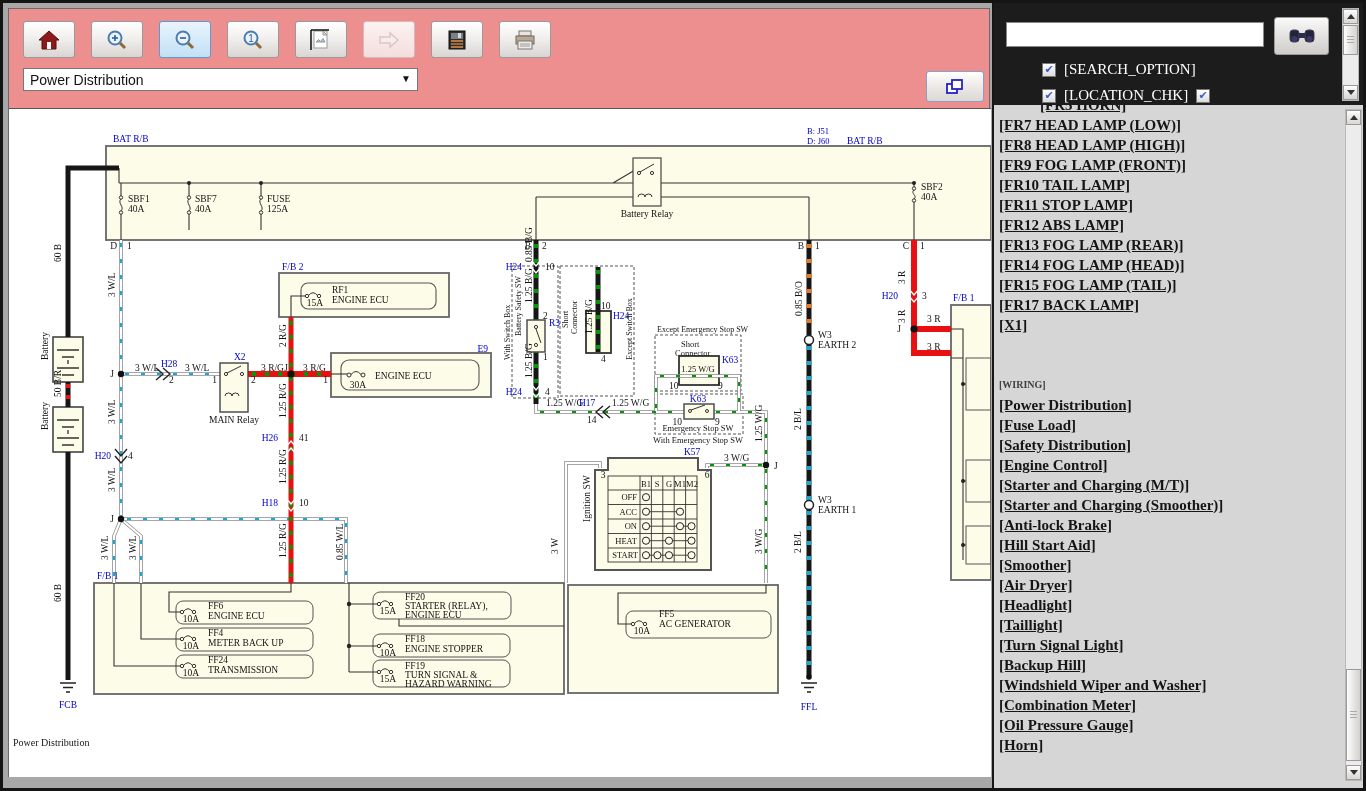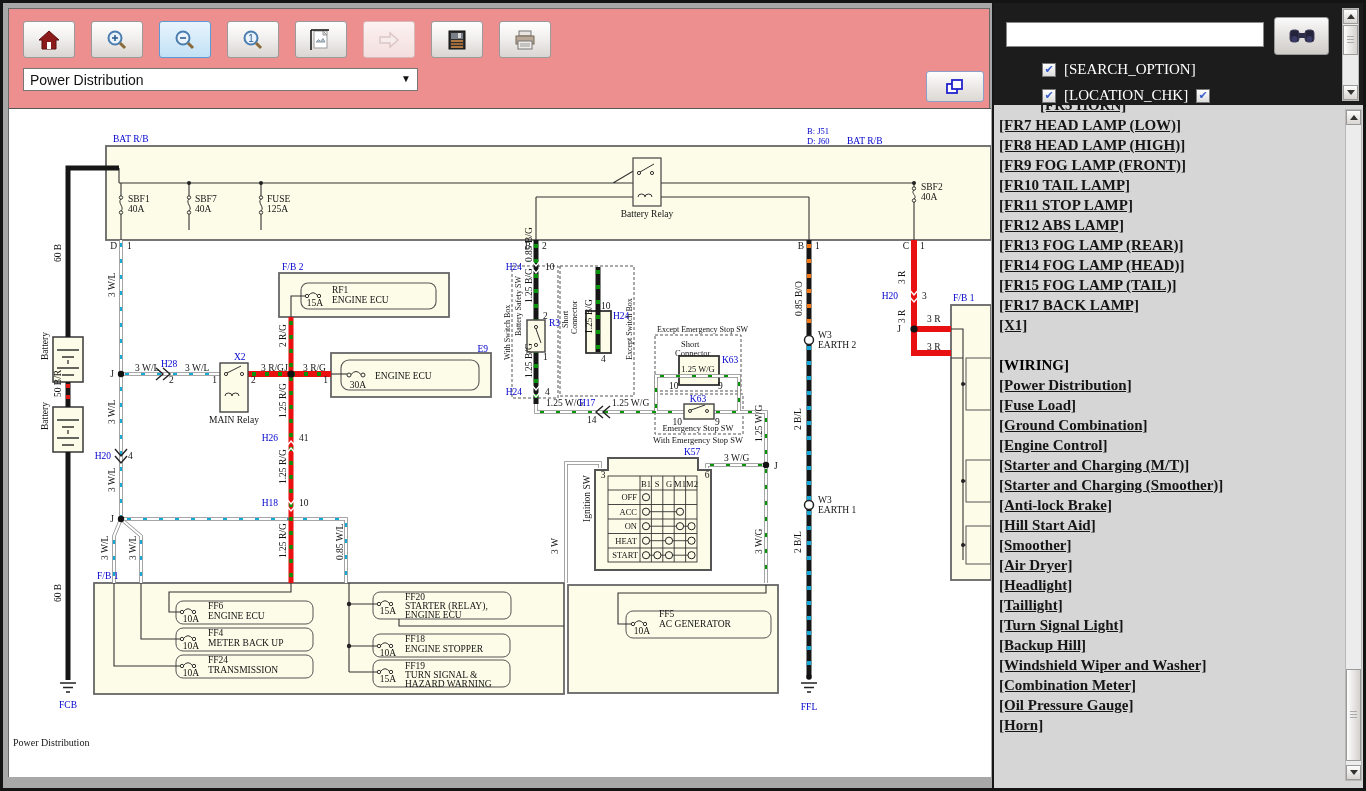--- a/index.html
+++ b/index.html
@@ -40,21 +40,21 @@
   .sb .thumb{position:absolute;left:0;width:15px;background:linear-gradient(90deg,#fdfdfd,#d4d1ce);
              border:1px solid #9a9a9a;cursor:grab;}
   .grip{position:absolute;left:3px;right:3px;top:50%;height:8px;margin-top:-4px;
         background:repeating-linear-gradient(#aaa 0 1px,transparent 1px 3px);}
   .tri-up{width:0;height:0;border-left:4px solid transparent;border-right:4px solid transparent;border-bottom:5px solid #333;}
   .tri-dn{width:0;height:0;border-left:4px solid transparent;border-right:4px solid transparent;border-top:5px solid #333;}
   .navlist{position:absolute;left:2px;top:102px;right:20px;bottom:2px;overflow:hidden;padding-left:3px;}
   .nav-link{font-family:"Liberation Serif",serif;font-weight:bold;font-size:15px;line-height:20px;color:#151515;
             text-decoration:underline;cursor:pointer;white-space:nowrap;}
   .nav-link:first-child{margin-top:-10px;margin-left:41px;}
-  .nav-header{font-family:"Liberation Serif",serif;font-weight:bold;font-size:15px;line-height:20px;color:#000000;}
+  .nav-header{font-family:"Liberation Serif",serif;font-weight:bold;font-size:10px;line-height:20px;color:#404040;margin-top:20px;}
   .nav-spacer{height:20px;}
 </style>
 </head>
 <body>
 
 <div class="window">
 
   <div class="viewer">
     <div class="toolbar">
       <button class="tbtn" style="left:14px">
@@ -580,21 +580,21 @@
         <div class="nav-link">[FR12 ABS LAMP]</div>
         <div class="nav-link">[FR13 FOG LAMP (REAR)]</div>
         <div class="nav-link">[FR14 FOG LAMP (HEAD)]</div>
         <div class="nav-link">[FR15 FOG LAMP (TAIL)]</div>
         <div class="nav-link">[FR17 BACK LAMP]</div>
         <div class="nav-link">[X1]</div>
         <div class="nav-spacer"></div>
         <div class="nav-header">[WIRING]</div>
         <div class="nav-link">[Power Distribution]</div>
         <div class="nav-link">[Fuse Load]</div>
-        <div class="nav-link">[Ground Combination]</div>
+        <div class="nav-link">[Safety Distribution]</div>
         <div class="nav-link">[Engine Control]</div>
         <div class="nav-link">[Starter and Charging (M/T)]</div>
         <div class="nav-link">[Starter and Charging (Smoother)]</div>
         <div class="nav-link">[Anti-lock Brake]</div>
         <div class="nav-link">[Hill Start Aid]</div>
         <div class="nav-link">[Smoother]</div>
         <div class="nav-link">[Air Dryer]</div>
         <div class="nav-link">[Headlight]</div>
         <div class="nav-link">[Taillight]</div>
         <div class="nav-link">[Turn Signal Light]</div>

